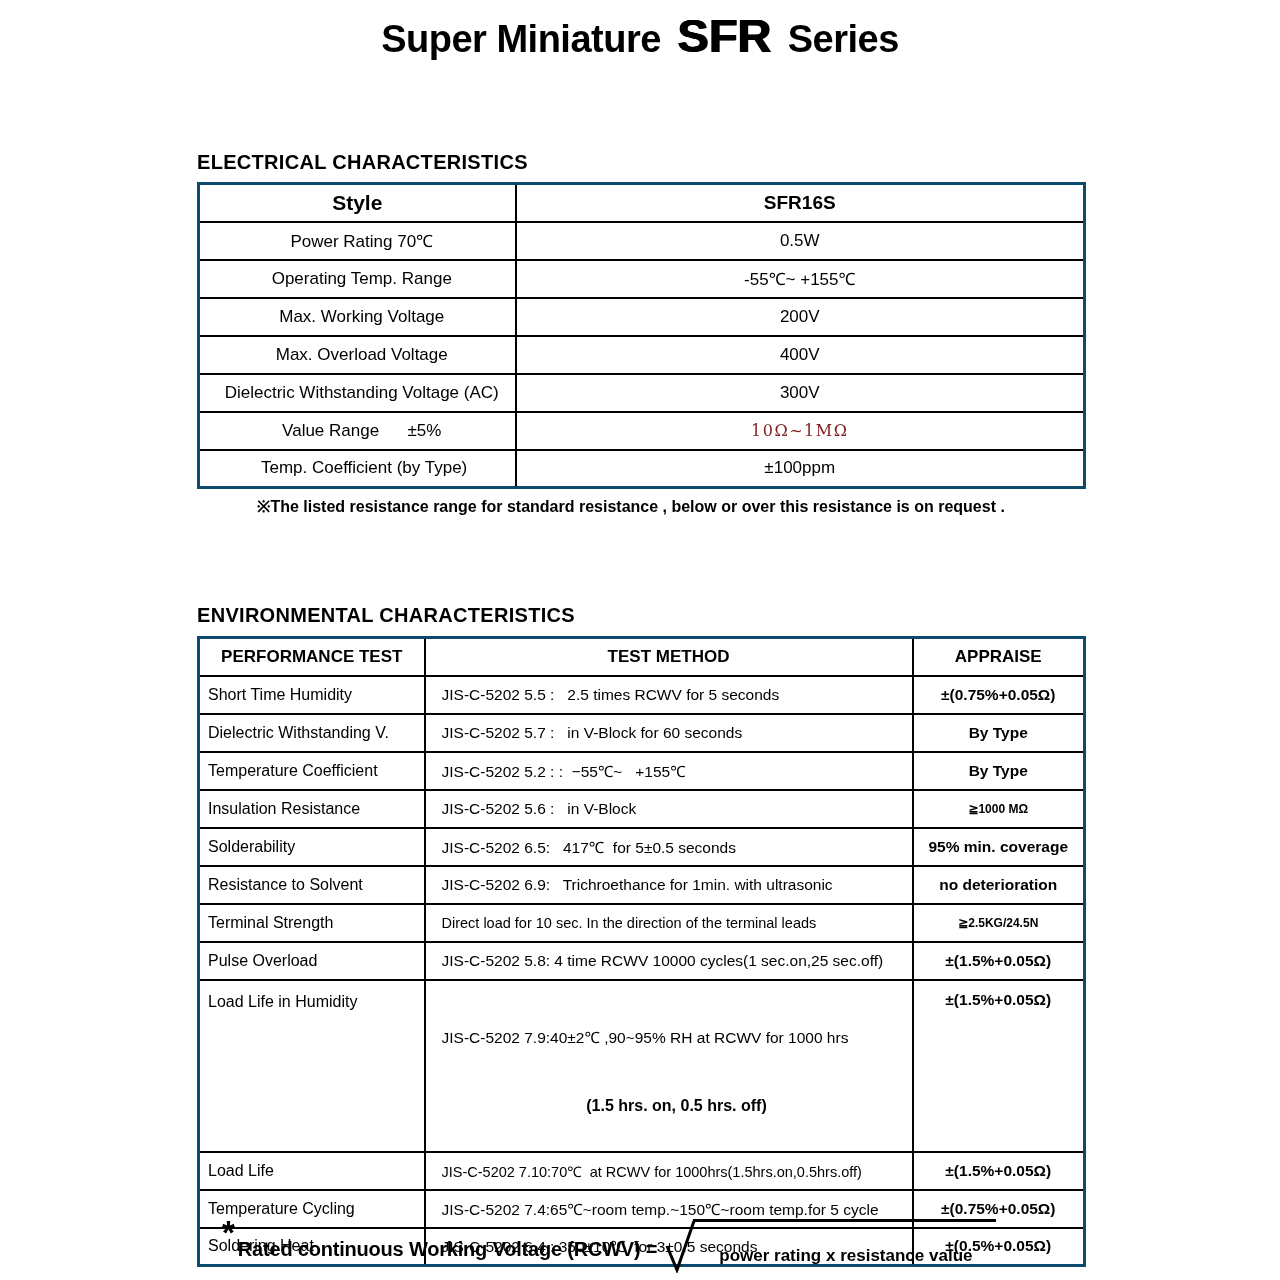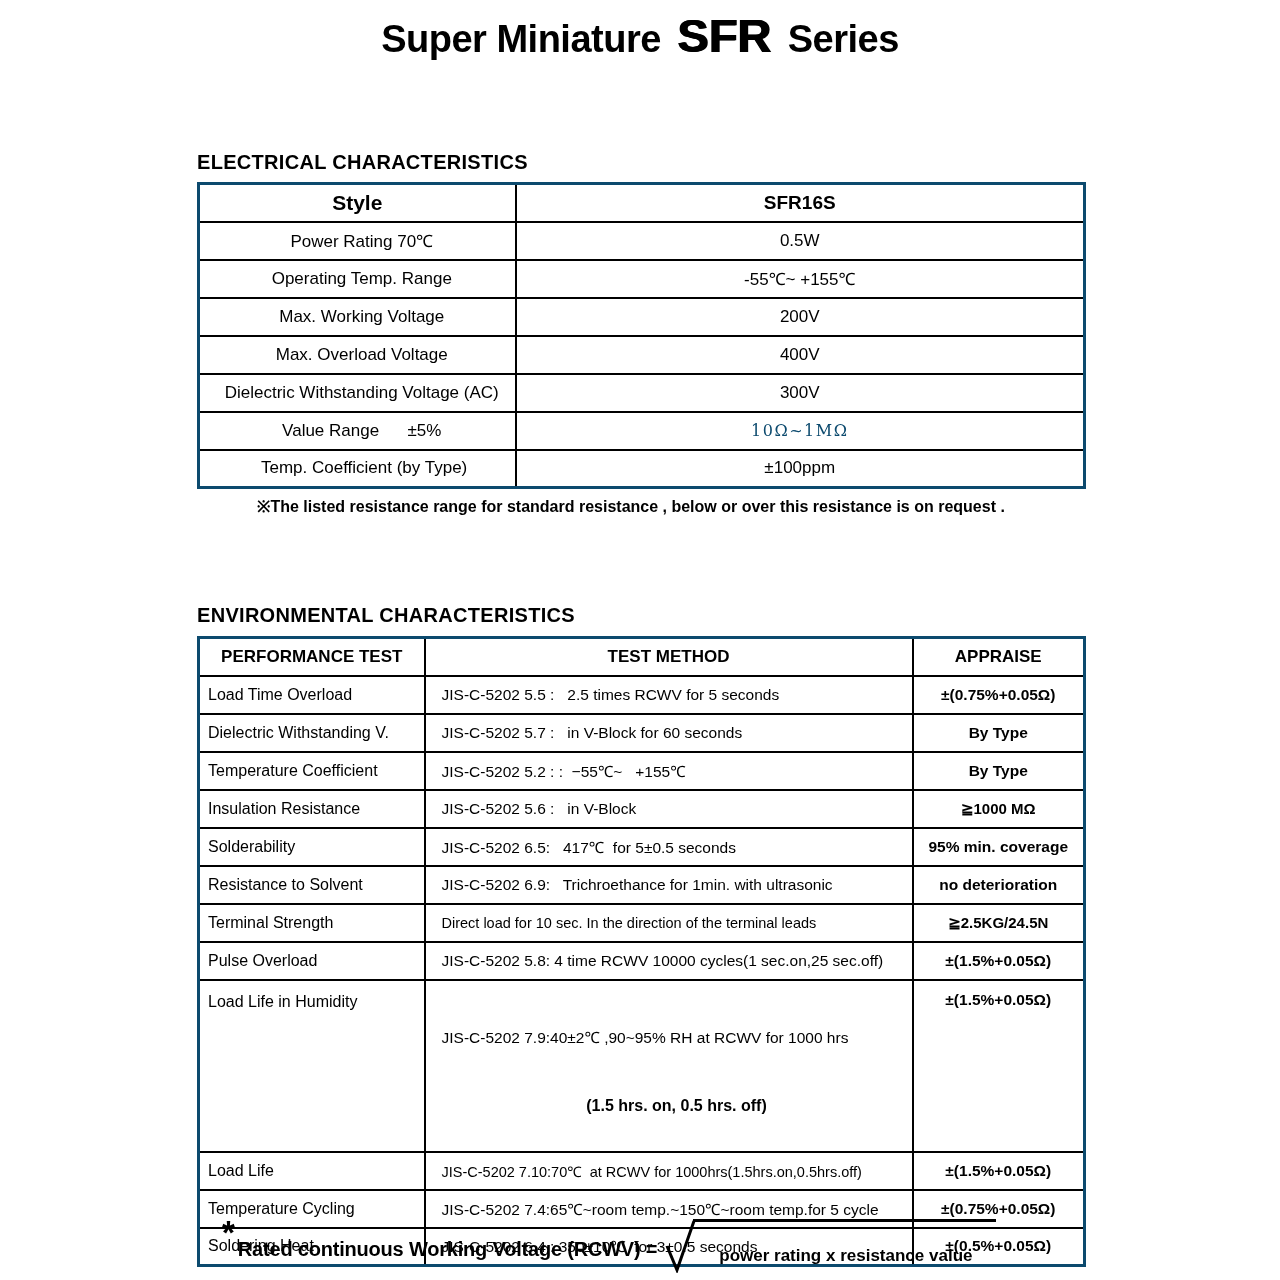--- a/index.html
+++ b/index.html
@@ -23,32 +23,32 @@
   table.dtable th, table.dtable td{border:2px solid #000;overflow:hidden;padding:0;vertical-align:middle;}
 
   
   #elecTable{top:182px;width:886px;}
   #elecTable tr{height:38px;}
   #elecTable th{font-weight:700;text-align:center;}
   #elecTable th.style-h{font-size:21px;}
   #elecTable th.model-h{font-size:19px;}
   #elecTable td.lbl{font-size:17px;text-align:center;padding-left:9px;white-space:pre-wrap;}
   #elecTable td.val{font-size:17px;text-align:center;}
-  #elecTable td.val.serif-val{font-family:"DejaVu Serif",serif;color:#0c4a6e;font-size:16px;letter-spacing:1.5px;}
+  #elecTable td.val.serif-val{font-family:"DejaVu Serif",serif;color:#7f1d1d;font-size:16px;letter-spacing:1.5px;}
 
   
   #envTable{top:636px;width:886px;}
   #envTable tr{height:38px;}
   #envTable tr.tall{height:76px;}
   #envTable th{font-size:17px;font-weight:700;text-align:center;}
   #envTable td.test{font-size:16px;text-align:left;padding-left:8px;white-space:pre-wrap;}
   #envTable td.method{font-size:15.5px;text-align:left;padding-left:16px;white-space:pre-wrap;}
   #envTable td.method.sm{font-size:14.5px;}
   #envTable td.appraise{font-size:15.5px;font-weight:700;text-align:center;white-space:nowrap;}
-  #envTable td.appraise.lg{font-size:15px;}
+  #envTable td.appraise.lg{font-size:12px;}
   #envTable td.method.two-line{vertical-align:top;}
   #envTable .m-line1{padding-top:9px;}
   #envTable .m-line2{text-align:center;font-weight:700;font-size:16px;margin-top:13px;}
 
   
   .footnote{position:absolute;left:257px;top:495px;font-size:16px;font-weight:700;white-space:nowrap;}
 
   
   .formula{position:absolute;left:222px;top:1218px;display:flex;align-items:flex-start;}
   .f-ast{font-size:33px;font-weight:700;line-height:1;margin-right:3px;margin-top:-2px;}
@@ -121,21 +121,21 @@
         <col style="width:488px">
         <col style="width:172px">
       </colgroup>
     <tbody>
         <tr>
       <th>PERFORMANCE TEST</th>
       <th>TEST METHOD</th>
       <th>APPRAISE</th>
     </tr>
     <tr>
-      <td class="test">Load Time Overload</td>
+      <td class="test">Short Time Humidity</td>
       <td class="method">JIS-C-5202 5.5 :   2.5 times RCWV for 5 seconds</td>
       <td class="appraise">±(0.75%+0.05Ω)</td>
     </tr>
     <tr>
       <td class="test">Dielectric Withstanding V.</td>
       <td class="method">JIS-C-5202 5.7 :   in V-Block for 60 seconds</td>
       <td class="appraise">By Type</td>
     </tr>
     <tr>
       <td class="test">Temperature Coefficient</td>

